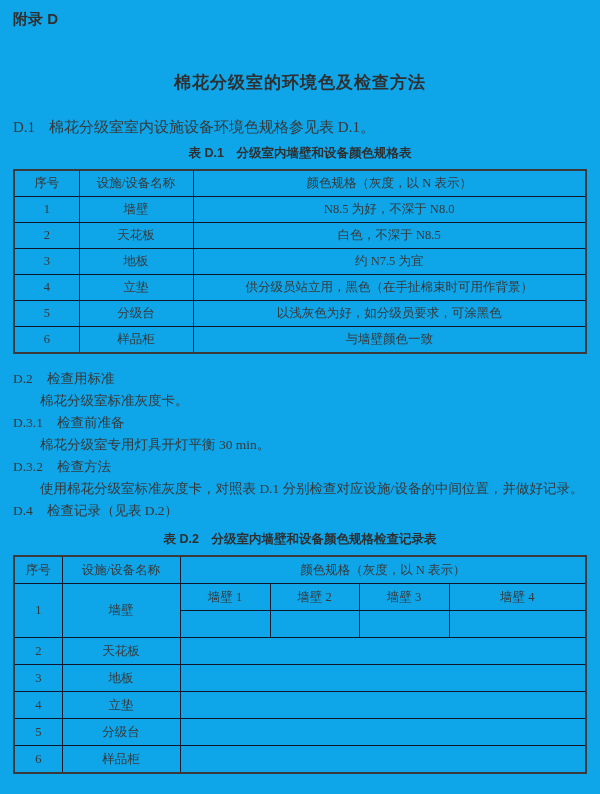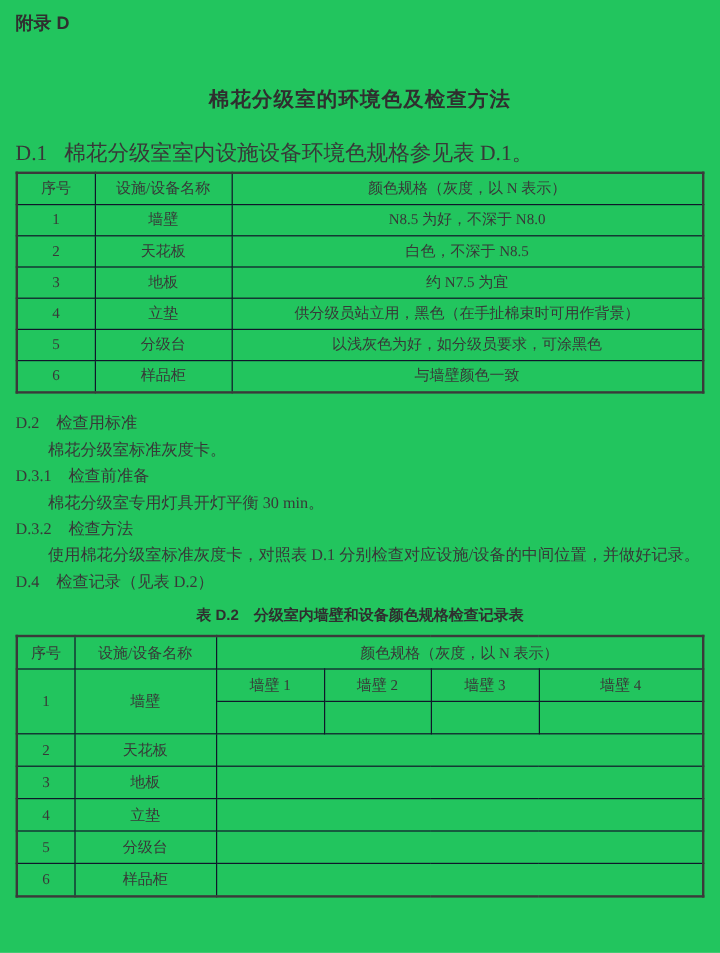--- a/index.html
+++ b/index.html
@@ -1,21 +1,21 @@
 <!DOCTYPE html>
 <html><head>
 <meta charset="utf-8">
 <style>
   html,body { margin:0; padding:0; }
   body { background:#e8e8e8; }
   .page {
     position:relative;
     width:600px; height:794px;
     margin:0 auto;
-    background:#22c55e;
+    background:#0ea5e9;
     color:#383838;
     font-family:"Liberation Serif","DejaVu Serif",serif;
     overflow:hidden;
     box-sizing:border-box;
   }
   .appendix {
     padding-top:10px;
     margin-left:13px;
     font-family:"Liberation Sans","DejaVu Sans",sans-serif;
     font-weight:bold;
@@ -26,21 +26,21 @@
     margin-top:42px;
     text-align:center;
     font-family:"Liberation Sans","DejaVu Sans",sans-serif;
     font-weight:bold;
     font-size:17px;
     letter-spacing:1px;
     color:#2f2f2f;
   }
   .clause-d1 {
     margin:24px 15px 0 13px;
-    font-size:18px;
+    font-size:15px;
     line-height:18px;
   }
   .clause-label { margin-right:14px; }
   .table-caption {
     margin-top:9px;
     text-align:center;
     font-family:"Liberation Sans","DejaVu Sans",sans-serif;
     font-weight:bold;
     font-size:12.5px;
     color:#2f2f2f;
@@ -81,20 +81,21 @@
 <div class="page">
 
   <div class="appendix">附录 D</div>
 
   <div class="doc-title">棉花分级室的环境色及检查方法</div>
 
   <div class="clause-d1">
     <span class="clause-label">D.1</span><span>棉花分级室室内设施设备环境色规格参见表 D.1。</span>
   </div>
 
+  <div class="table-caption">表 D.1　分级室内墙壁和设备颜色规格表</div>
 
   <table class="t1">
     <colgroup>
         <col style="width:65px">
         <col style="width:114px">
         <col style="width:393px">
       </colgroup>
     <thead>
       <tr>
         <th>序号</th>

